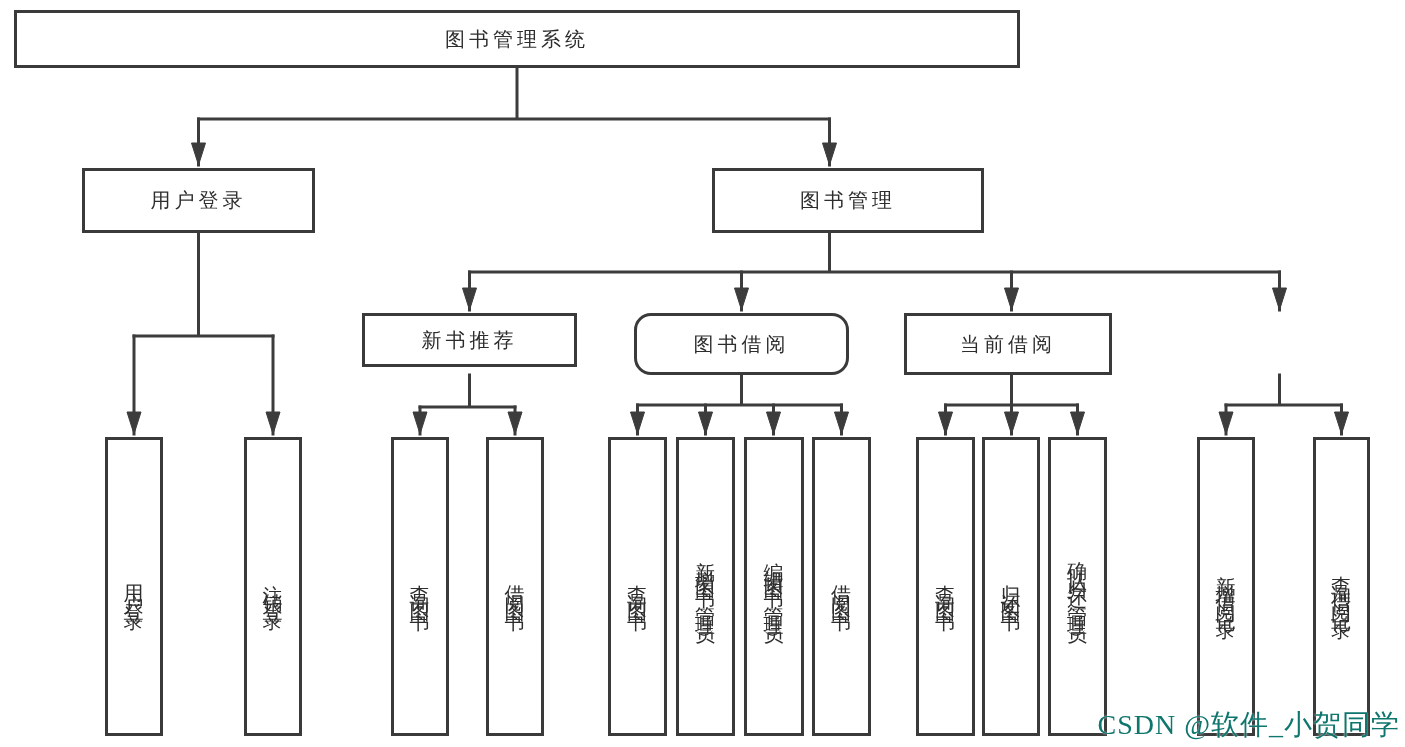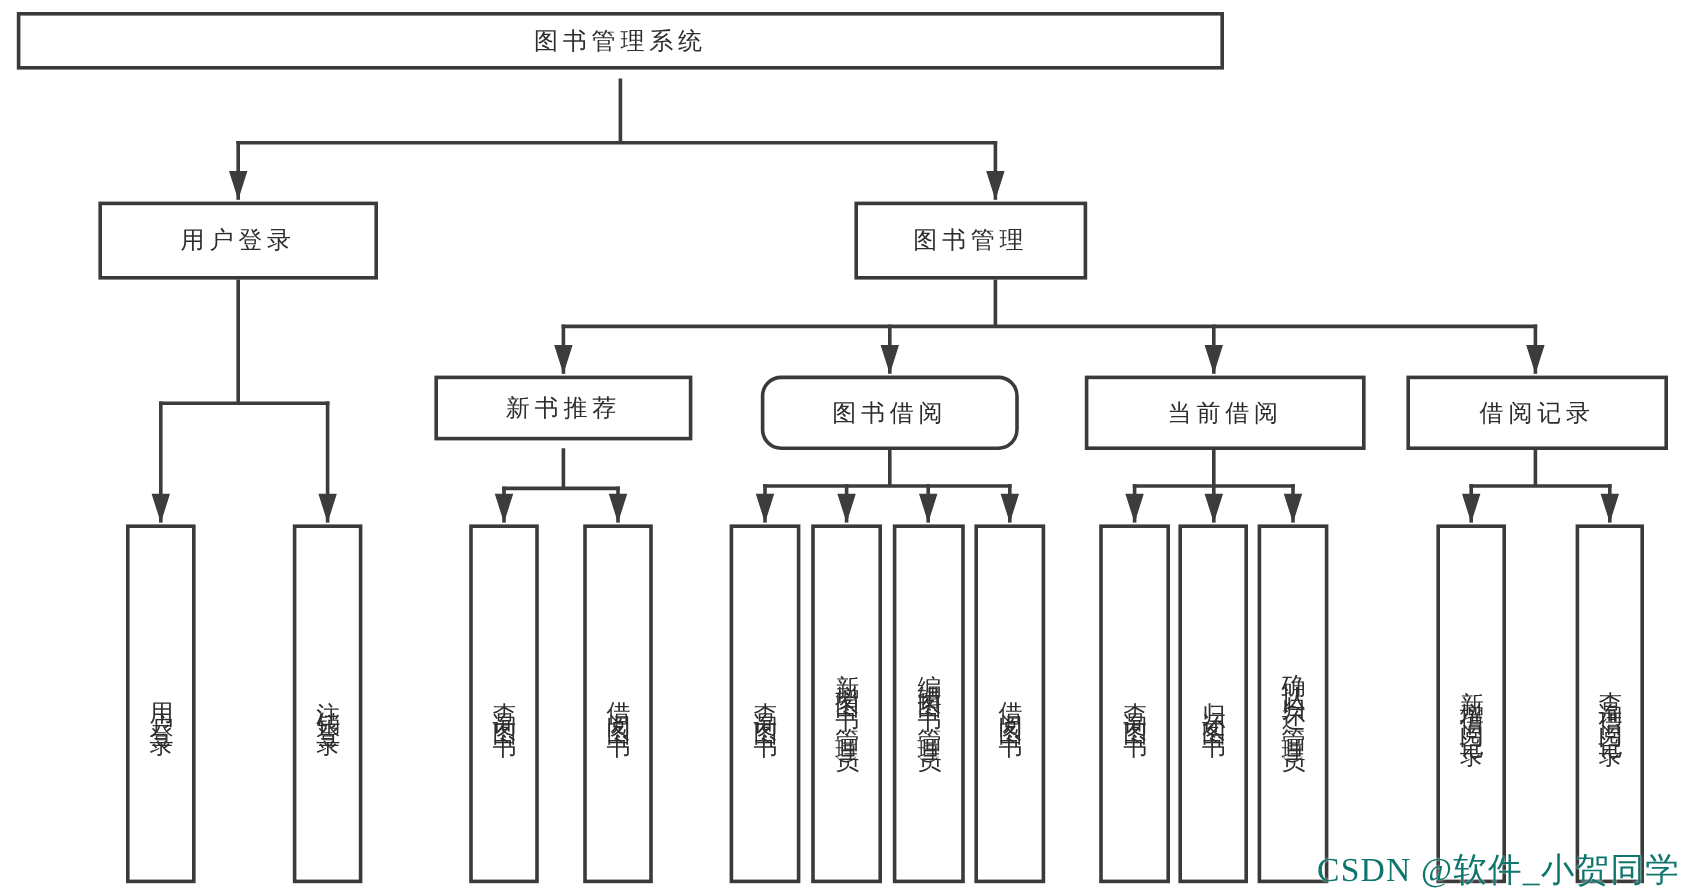--- a/index.html
+++ b/index.html
@@ -116,29 +116,28 @@
       <line class="edge" x1="1077.5" y1="405" x2="1077.5" y2="434" marker-end="url(#arrow)"></line>
     </g>
 
     <g>
       <path class="edge" d="M1279.5,375 V405 M1226,405 H1341.5"></path>
       <line class="edge" x1="1226" y1="405" x2="1226" y2="434" marker-end="url(#arrow)"></line>
       <line class="edge" x1="1341.5" y1="405" x2="1341.5" y2="434" marker-end="url(#arrow)"></line>
     </g>
   </svg>
 
-  <div class="node h-box" style="left:14px; top:10px; width:1006px; height:48px;">图书管理系统</div>
+  <div class="node h-box" style="left:14px; top:10px; width:1006px; height:58px;">图书管理系统</div>
 
   <div class="node h-box" style="left:82px; top:168px; width:233px; height:65px;">用户登录</div>
-  <div class="node h-box" style="left:712px; top:168px; width:194px; height:65px;">图书管理</div>
+  <div class="node h-box" style="left:712px; top:168px; width:272px; height:65px;">图书管理</div>
 
   <div class="node h-box" style="left:362px; top:313px; width:215px; height:54px;">新书推荐</div>
   <div class="node h-box" style="left:634px; top:313px; width:215px; height:62px;border-radius:17px;">图书借阅</div>
-  <div class="node h-box" style="left:904px; top:313px; width:234px; height:62px;">当前借阅</div>
-  <div class="node h-box" style="left:1172px; top:313px; width:218px; height:62px;">借阅记录</div>
+  <div class="node h-box" style="left:904px; top:313px; width:208px; height:62px;">当前借阅</div>
 
   <div class="node v-box" style="left:105px; top:437px; width:58px; height:299px;">
     <span class="vtext">用户登录</span>
   </div>
   <div class="node v-box" style="left:244px; top:437px; width:58px; height:299px;">
     <span class="vtext">注销登录</span>
   </div>
 
   <div class="node v-box" style="left:391px; top:437px; width:58px; height:299px;">
     <span class="vtext">查询图书</span>

